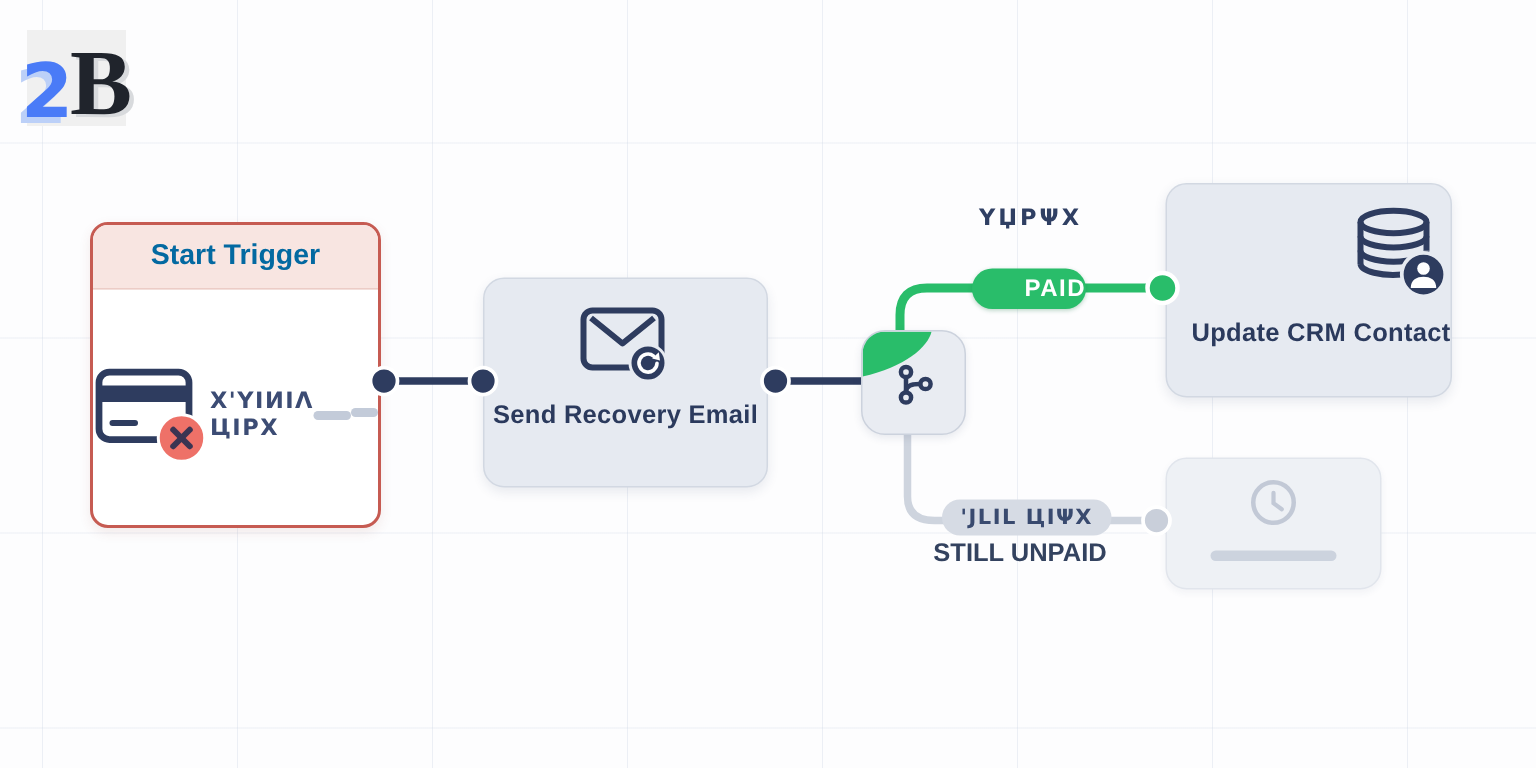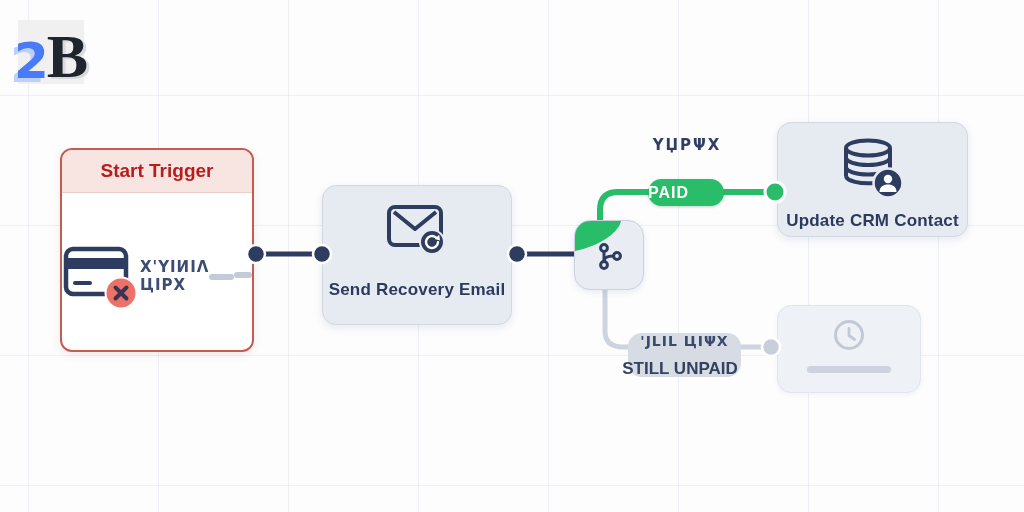--- a/index.html
+++ b/index.html
@@ -61,48 +61,48 @@
     border: 2px solid #c65b52;
     border-radius: 12px;
     box-shadow: 0 3px 8px rgba(150,70,60,0.10);
     overflow: hidden; z-index: 2;
     display: flex; flex-direction: column;
   }
   .start-header {
     height: 43px; background: #f8e5e1; border-bottom: 1px solid #ecccc6;
     display: flex; align-items: center; justify-content: center;
   }
-  .start-title { font-weight: bold; font-size: 19px; color: #b91c1c; }
+  .start-title { font-weight: bold; font-size: 19px; color: #0369a1; }
   .start-body { flex: 1; display: flex; flex-direction: row; align-items: center; }
   .start-caption {
     font-family: "DejaVu Sans", sans-serif;
     font-weight: bold; font-size: 15px; color: #3c4c74; letter-spacing: 1px;
     margin-top: 8px;
   }
   .ph-bar { background: #c3cbd9; border-radius: 3px; height: 6px; }
   .ph-bar.b1 { width: 130px; margin-top: 11px; }
   .ph-bar.b2 { width: 95px;  margin-top: 6px; }
 
   
   .send-card { left: 322px; top: 185px; width: 190px; height: 140px; }
   .send-card .icon-wrap { margin-top: 16px; }
-  .send-card .node-label { margin-top: 20px; text-align: center; }
+  .send-card .node-label { margin-top: 6px; text-align: center; }
 
   
   .branch-node {
     left: 574px; top: 220px; width: 70px; height: 70px;
     background: #e9ecf2; border: 1px solid #ccd2dd; border-radius: 16px;
     overflow: hidden; z-index: 2;
     box-shadow: 0 2px 6px rgba(40,60,100,0.10);
   }
   .branch-node .blob { position: absolute; left: 0; top: 0; }
   .branch-node .icon-wrap { position: absolute; left: 18px; top: 18px; }
 
   
-  .crm-card { left: 777px; top: 122px; width: 191px; height: 115px; }
+  .crm-card { left: 777px; top: 122px; width: 191px; height: 143px; align-items: flex-end; }
   .crm-card .icon-wrap { margin-top: 14px; }
   .crm-card .node-label { margin-top: 6px; }
 
   
   .wait-card {
     left: 777px; top: 305px; width: 144px; height: 88px;
     background: #eef1f5; border: 1px solid #e1e5ec; border-radius: 14px;
     z-index: 2; display: flex; flex-direction: column; align-items: center;
     box-shadow: 0 2px 5px rgba(40,60,100,0.05);
   }
@@ -111,28 +111,28 @@
 
   
   .paid-pseudo {
     left: 626px; top: 136px; width: 122px; text-align: center;
     font-family: "DejaVu Sans", sans-serif; font-weight: bold;
     font-size: 15px; color: #2f3f63; letter-spacing: 2px; z-index: 6;
   }
   .paid-pill {
     left: 648px; top: 179px; width: 76px; height: 27px;
     background: #29bd6a; border-radius: 14px; z-index: 6;
-    display: flex; align-items: center; justify-content: flex-start;
+    display: flex; align-items: center; justify-content: flex-end;
     color: #ffffff; font-weight: bold; font-size: 16px; letter-spacing: 1px;
     box-shadow: 0 1px 3px rgba(30,120,70,0.3);
   }
   .unpaid-pill {
-    left: 628px; top: 333px; width: 113px; height: 44px;
+    left: 628px; top: 333px; width: 113px; height: 24px;
     background: #d6dbe4; border-radius: 14px; z-index: 6;
-    display: flex; justify-content: center;
+    display: flex; align-items: center; justify-content: center;
     font-family: "DejaVu Sans", sans-serif;
     color: #394a6f; font-weight: bold; font-size: 14px; letter-spacing: 1px;
   }
   .unpaid-label {
     left: 600px; top: 359px; width: 160px; text-align: center;
     font-weight: bold; font-size: 17px; color: #33425f; z-index: 6;
   }
 </style>
 </head>
 <body>

